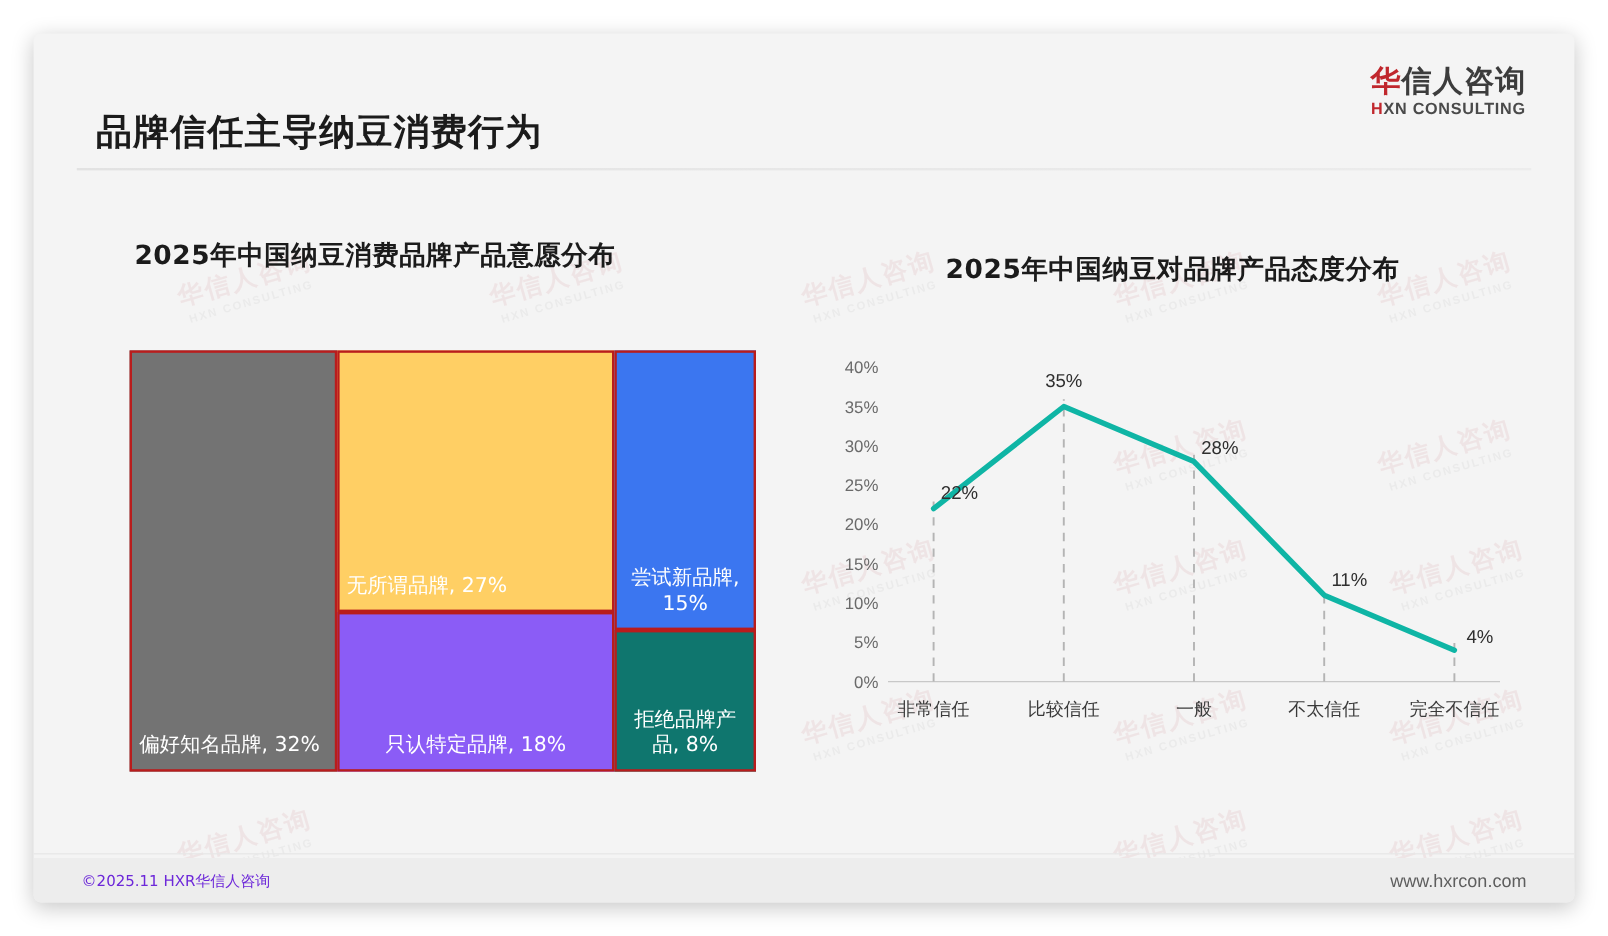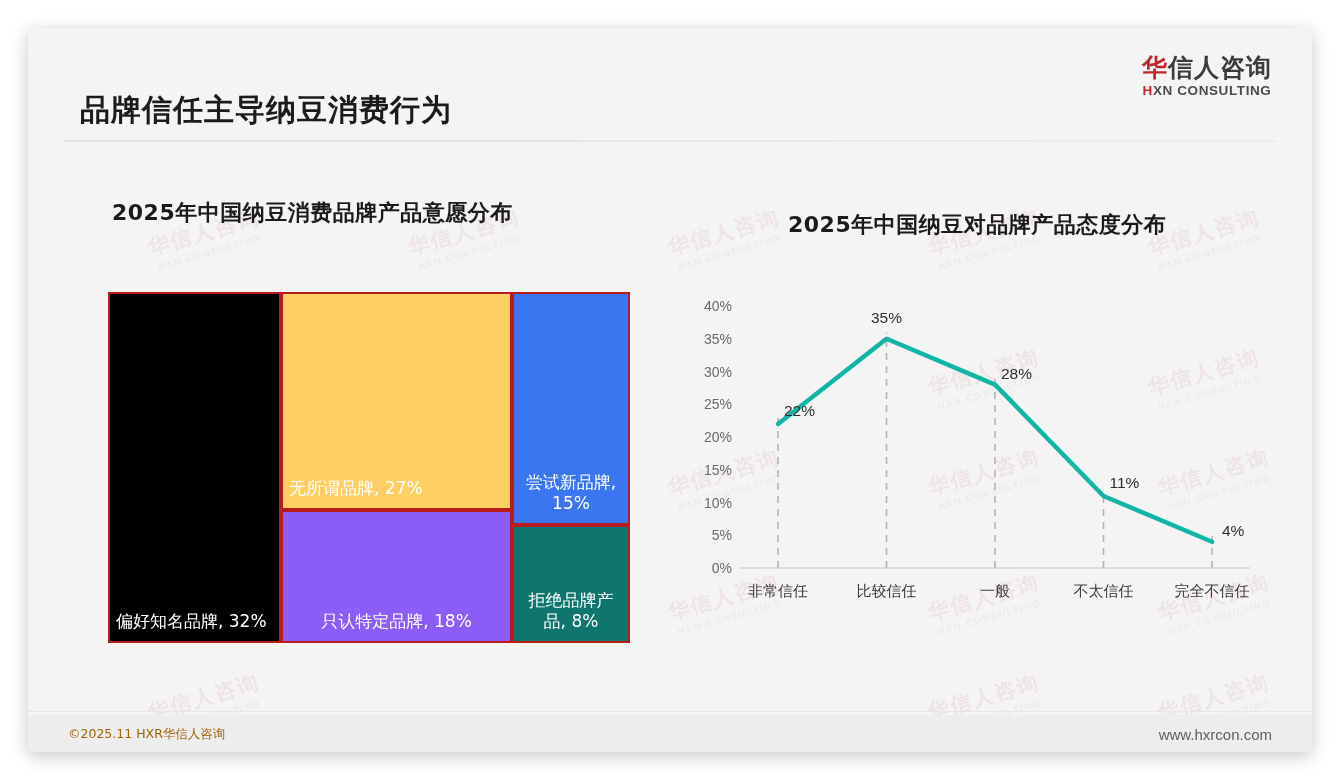--- a/index.html
+++ b/index.html
@@ -116,21 +116,21 @@
   .bottom-rule{
     position:absolute;left:0;top:683px;width:1284px;height:1px;
     background:#e6e6e6;z-index:3;
   }
   .bottom-bar{
     position:absolute;left:0;bottom:0;width:1284px;height:37px;
     background:#ededed;z-index:3;
   }
   .copyright{
     position:absolute;left:40px;top:11px;
-    font-size:12.5px;color:#a16207;
+    font-size:12.5px;color:#6d28d9;
     font-family:"DejaVu Sans","Liberation Sans",sans-serif;
   }
   .website{
     position:absolute;right:40px;top:11px;
     font-size:15px;color:#5e5e5e;
     font-family:"Liberation Sans",sans-serif;
   }
 </style>
 </head>
 <body>
@@ -229,21 +229,21 @@
     <div class="logo">
       <div class="logo-cn"><span class="red">华</span><span class="dark">信人咨询</span></div>
       <div class="logo-en"><span class="red">H</span><span>XN CONSULTING</span></div>
     </div>
   </div>
   <div class="header-rule"></div>
 
   <div class="panel" id="treemap-panel">
     <div class="panel-title">2025年中国纳豆消费品牌产品意愿分布</div>
     <div class="treemap" id="treemap">
-        <div class="tm-cell left-align" style="left: 0px; top: 0px; width: 173px; height: 351px; background: #000000;">
+        <div class="tm-cell left-align" style="left: 0px; top: 0px; width: 173px; height: 351px; background: #737373;">
           <span>偏好知名品牌, 32%</span>
         </div>
         <div class="tm-cell left-align" style="left: 173px; top: 0px; width: 231px; height: 218px; background: rgb(255, 207, 100);">
           <span>无所谓品牌, 27%</span>
         </div>
         <div class="tm-cell" style="left: 173px; top: 218px; width: 231px; height: 133px; background: #8b5cf6; text-align: center;">
           <span>只认特定品牌, 18%</span>
         </div>
         <div class="tm-cell" style="left: 404px; top: 0px; width: 118px; height: 233px; background: rgb(59, 118, 240);">
           <span>尝试新品牌, 15%</span>

